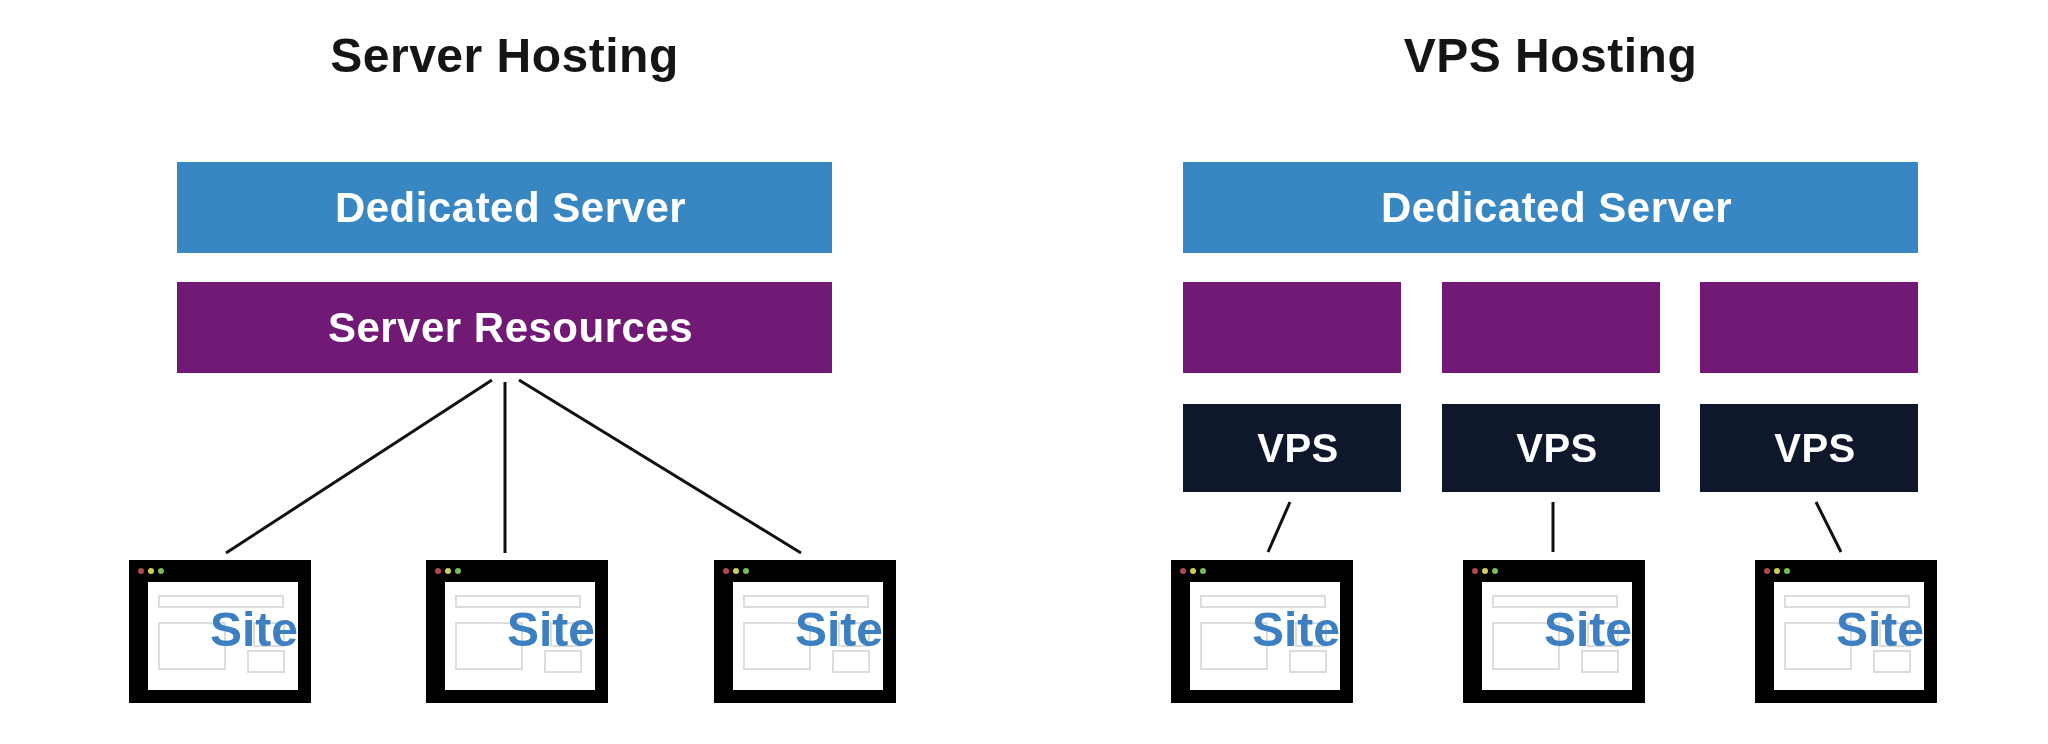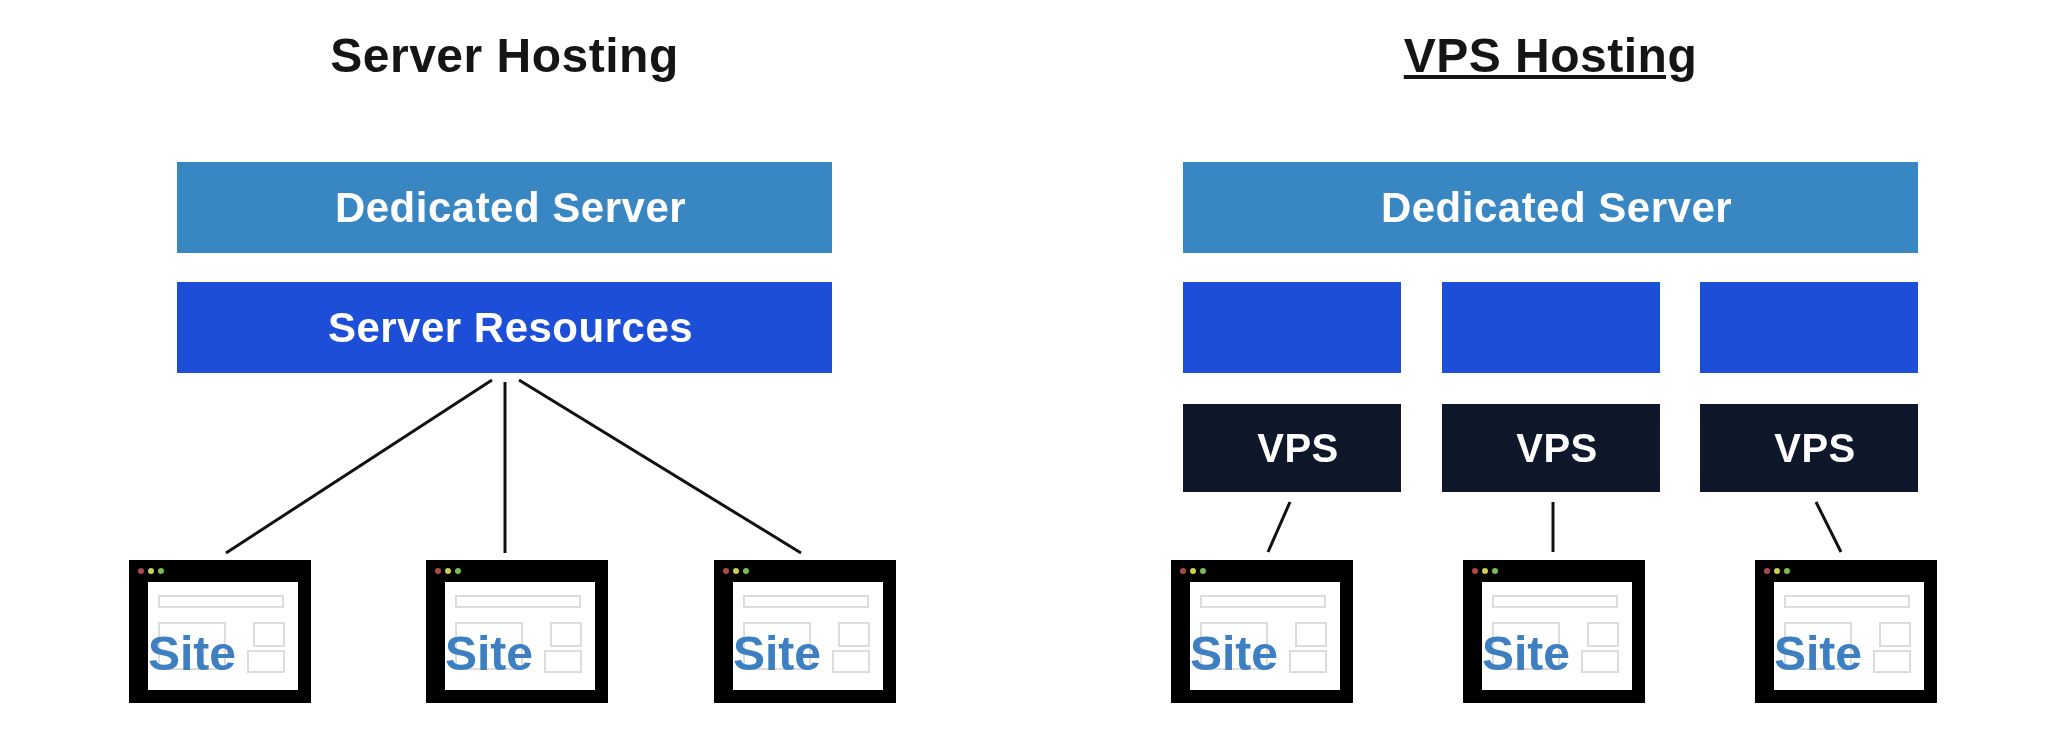--- a/index.html
+++ b/index.html
@@ -6,28 +6,28 @@
   html, body { background: #ffffff; }
   body {
     width: 2048px; height: 744px; position: relative; overflow: hidden;
     font-family: "Liberation Sans", sans-serif;
   }
   .panel-title {
     position: absolute; top: 28px; text-align: center;
     font-size: 48px; font-weight: bold; color: #151515; letter-spacing: 0.5px;
   }
   .title-left  { left: 177px; width: 655px; }
-  .title-right { left: 1183px; width: 735px; text-decoration: underline; }
+  .title-right { left: 1183px; width: 735px; }
 
   .bar {
     position: absolute; display: flex; align-items: center; justify-content: center;
     color: #ffffff; font-size: 42px; font-weight: bold; letter-spacing: 0.5px; padding-left: 12px;
   }
   .bar-blue  { background: #3886c2; }
-  .bar-green { background: #1d4ed8; text-align: center; }
+  .bar-green { background: #701a75; text-align: center; }
   .bar-gray  { background: #0f172a; }
 
   .blue-left   { left: 177px;  top: 162px; width: 655px; height: 91px; }
   .green-left  { left: 177px;  top: 282px; width: 655px; height: 91px; }
   .blue-right  { left: 1183px; top: 162px; width: 735px; height: 91px; }
 
   .green-r1 { left: 1183px; top: 282px; width: 218px; height: 91px; }
   .green-r2 { left: 1442px; top: 282px; width: 218px; height: 91px; }
   .green-r3 { left: 1700px; top: 282px; width: 218px; height: 91px; }
 
@@ -61,22 +61,22 @@
   .site-content {
     position: absolute; left: 19px; top: 22px; width: 150px; height: 108px;
     background: #ffffff;
   }
   .wf { position: absolute; border: 2px solid #dcdcdc; background: #ffffff; }
   .wf-topbar { left: 10px;  top: 13px; width: 126px; height: 13px; }
   .wf-left   { left: 10px;  top: 40px; width: 68px;  height: 48px; }
   .wf-right  { left: 105px; top: 40px; width: 32px;  height: 25px; }
   .wf-small  { left: 99px;  top: 68px; width: 38px;  height: 23px; }
   .site-label {
-    position: absolute; left: 0; top: 24px; width: 100%; text-align: left;
-    font-size: 48px; font-weight: bold; color: #3d7fc1; z-index: 2; line-height: 1; margin-top: 24px;
+    position: absolute; left: 0; top: 24px; width: 100%; text-align: right;
+    font-size: 48px; font-weight: bold; color: #3d7fc1; z-index: 2; line-height: 1;
   }
 </style>
 </head>
 <body>
 
 <div class="panel-title title-left">Server Hosting</div>
 <div class="panel-title title-right">VPS Hosting</div>
 
 <div class="bar bar-blue blue-left">Dedicated Server</div>
 <div class="bar bar-green green-left">Server Resources</div>

